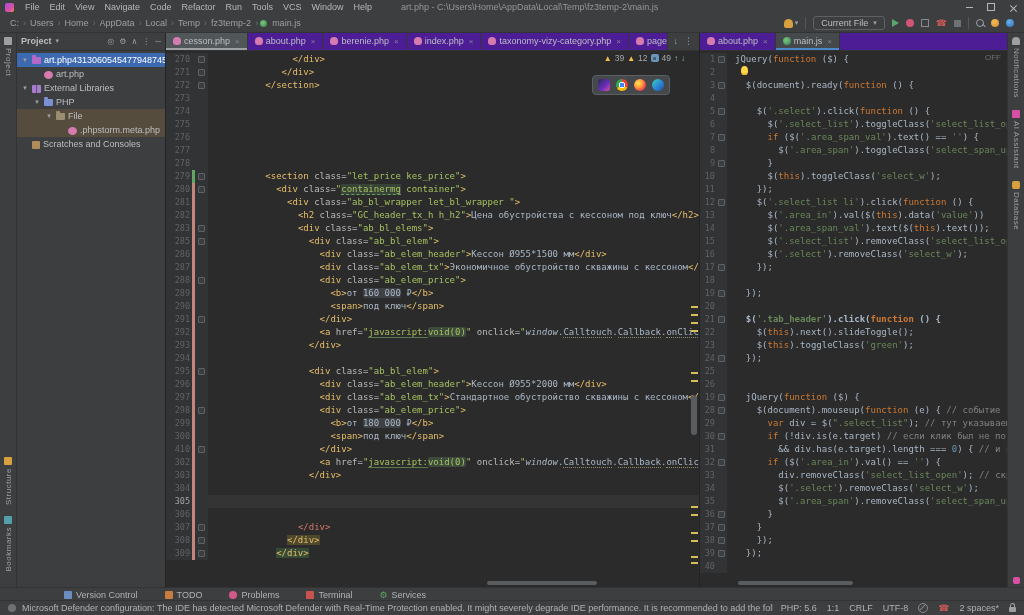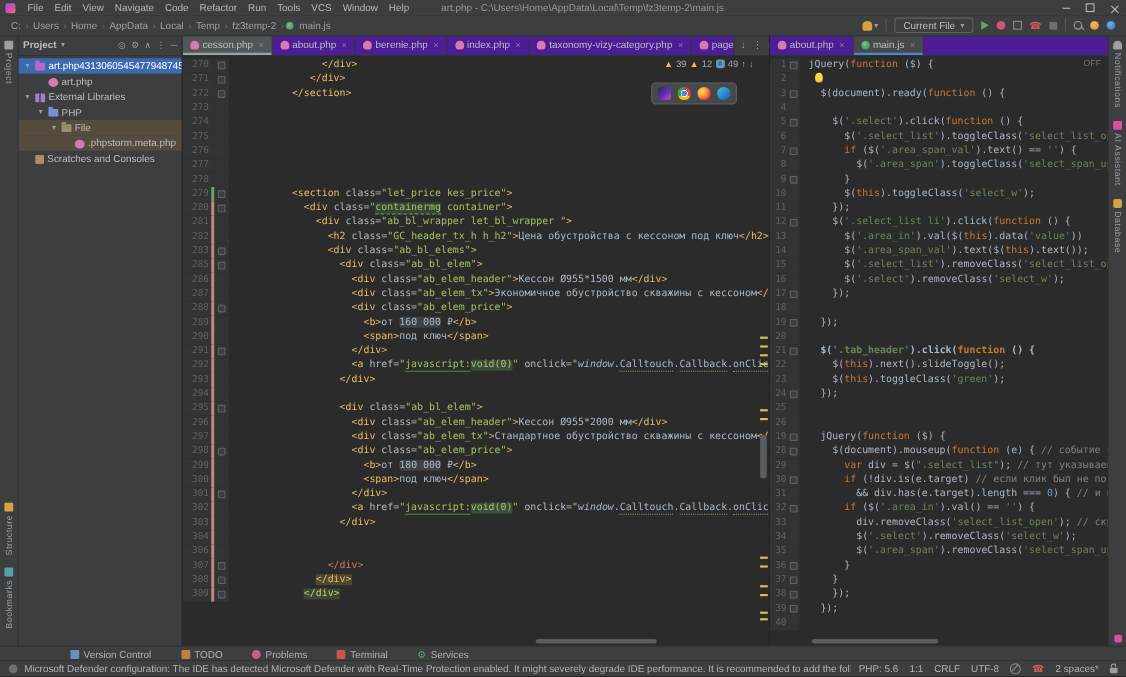--- a/index.html
+++ b/index.html
@@ -343,24 +343,25 @@
               <div class="cl"><span class="gn">291</span><span class="gm p"></span><span class="gf"><span class="fb"></span></span><span class="cc" style="padding-left: 111.56px;"><span class="tk-t">&lt;/div&gt;</span></span></div>
               <div class="cl"><span class="gn">292</span><span class="gm p"></span><span class="gf"></span><span class="cc" style="padding-left: 111.56px;"><span class="tk-t">&lt;a</span><span class="tk-p"> </span><span class="tk-a">href=</span><span class="tk-v">"</span><span class="tk-inj">javascript:</span><span class="tk-hl">void(0)</span><span class="tk-v">"</span><span class="tk-p"> </span><span class="tk-a">onclick=</span><span class="tk-v">"</span><span class="tk-g">window</span><span class="tk-p">.</span><span class="tk-u">Calltouch</span><span class="tk-p">.</span><span class="tk-u">Callback</span><span class="tk-p">.</span><span class="tk-u">onClick</span></span></div>
               <div class="cl"><span class="gn">293</span><span class="gm p"></span><span class="gf"></span><span class="cc" style="padding-left: 100.72px;"><span class="tk-t">&lt;/div&gt;</span></span></div>
               <div class="cl"><span class="gn">294</span><span class="gm p"></span><span class="gf"></span><span class="cc" style="padding-left: 14px;"></span></div>
               <div class="cl"><span class="gn">295</span><span class="gm p"></span><span class="gf"><span class="fb"></span></span><span class="cc" style="padding-left: 100.72px;"><span class="tk-t">&lt;div</span><span class="tk-p"> </span><span class="tk-a">class=</span><span class="tk-v">"ab_bl_elem"</span><span class="tk-t">&gt;</span></span></div>
               <div class="cl"><span class="gn">296</span><span class="gm p"></span><span class="gf"></span><span class="cc" style="padding-left: 111.56px;"><span class="tk-t">&lt;div</span><span class="tk-p"> </span><span class="tk-a">class=</span><span class="tk-v">"ab_elem_header"</span><span class="tk-t">&gt;</span><span class="tk-p">Кессон Ø955*2000 мм</span><span class="tk-t">&lt;/div&gt;</span></span></div>
               <div class="cl"><span class="gn">297</span><span class="gm p"></span><span class="gf"></span><span class="cc" style="padding-left: 111.56px;"><span class="tk-t">&lt;div</span><span class="tk-p"> </span><span class="tk-a">class=</span><span class="tk-v">"ab_elem_tx"</span><span class="tk-t">&gt;</span><span class="tk-p">Стандартное обустройство скважины с кессоном</span><span class="tk-t">&lt;/div&gt;</span></span></div>
               <div class="cl"><span class="gn">298</span><span class="gm p"></span><span class="gf"><span class="fb"></span></span><span class="cc" style="padding-left: 111.56px;"><span class="tk-t">&lt;div</span><span class="tk-p"> </span><span class="tk-a">class=</span><span class="tk-v">"ab_elem_price"</span><span class="tk-t">&gt;</span></span></div>
               <div class="cl"><span class="gn">299</span><span class="gm p"></span><span class="gf"></span><span class="cc" style="padding-left: 122.4px;"><span class="tk-t">&lt;b&gt;</span><span class="tk-p">от </span><span class="tk-nb">180 000</span><span class="tk-p"> ₽</span><span class="tk-t">&lt;/b&gt;</span></span></div>
               <div class="cl"><span class="gn">300</span><span class="gm p"></span><span class="gf"></span><span class="cc" style="padding-left: 122.4px;"><span class="tk-t">&lt;span&gt;</span><span class="tk-p">под ключ</span><span class="tk-t">&lt;/span&gt;</span></span></div>
-              <div class="cl"><span class="gn">301</span><span class="gm p"></span><span class="gf"><span class="fb"></span></span><span class="cc" style="padding-left: 111.56px;"><span class="tk-t">&lt;/div&gt;</span></span></div>
+              <div class="cl"><span class="gn">410</span><span class="gm p"></span><span class="gf"><span class="fb"></span></span><span class="cc" style="padding-left: 111.56px;"><span class="tk-t">&lt;/div&gt;</span></span></div>
               <div class="cl"><span class="gn">302</span><span class="gm p"></span><span class="gf"></span><span class="cc" style="padding-left: 111.56px;"><span class="tk-t">&lt;a</span><span class="tk-p"> </span><span class="tk-a">href=</span><span class="tk-v">"</span><span class="tk-inj">javascript:</span><span class="tk-hl">void(0)</span><span class="tk-v">"</span><span class="tk-p"> </span><span class="tk-a">onclick=</span><span class="tk-v">"</span><span class="tk-g">window</span><span class="tk-p">.</span><span class="tk-u">Calltouch</span><span class="tk-p">.</span><span class="tk-u">Callback</span><span class="tk-p">.</span><span class="tk-u">onClick</span></span></div>
               <div class="cl"><span class="gn">303</span><span class="gm p"></span><span class="gf"></span><span class="cc" style="padding-left: 100.72px;"><span class="tk-t">&lt;/div&gt;</span></span></div>
               <div class="cl"><span class="gn">304</span><span class="gm p"></span><span class="gf"></span><span class="cc" style="padding-left: 14px;"></span></div>
+              <div class="cl cur"><span class="gn">305</span><span class="gm p"></span><span class="gf"></span><span class="cc" style="padding-left: 14px;"></span></div>
               <div class="cl"><span class="gn">306</span><span class="gm p"></span><span class="gf"></span><span class="cc" style="padding-left: 14px;"></span></div>
               <div class="cl"><span class="gn">307</span><span class="gm p"></span><span class="gf"><span class="fb"></span></span><span class="cc" style="padding-left: 89.88px;"><span class="tk-tr">&lt;/div&gt;</span></span></div>
               <div class="cl"><span class="gn">308</span><span class="gm p"></span><span class="gf"><span class="fb"></span></span><span class="cc" style="padding-left: 79.04px;"><span class="tk-bgy">&lt;/div&gt;</span></span></div>
               <div class="cl"><span class="gn">309</span><span class="gm p"></span><span class="gf"><span class="fb"></span></span><span class="cc" style="padding-left: 68.2px;"><span class="tk-bgg">&lt;/div&gt;</span></span></div>
             </div>
           <div class="inspect">
             <span class="warn">▲</span>
               <span>39</span>
             <span class="warn">▲</span>
               <span>12</span>

